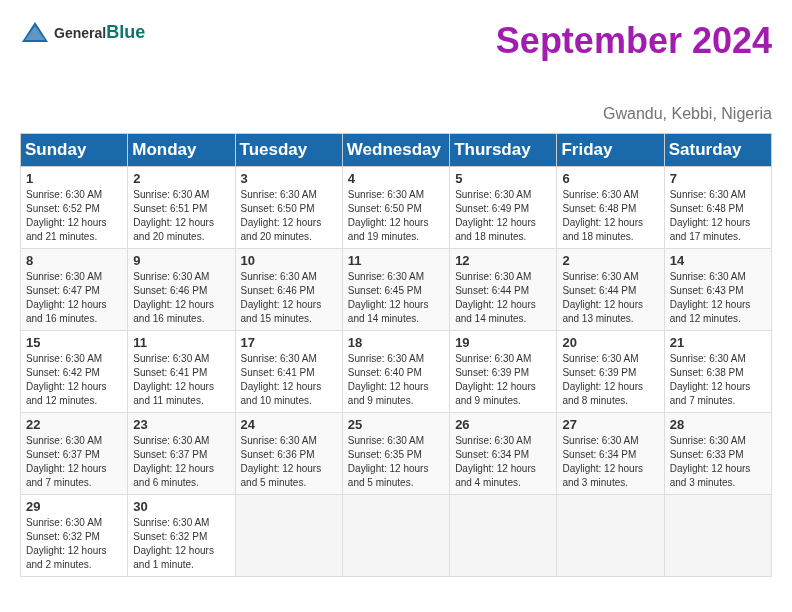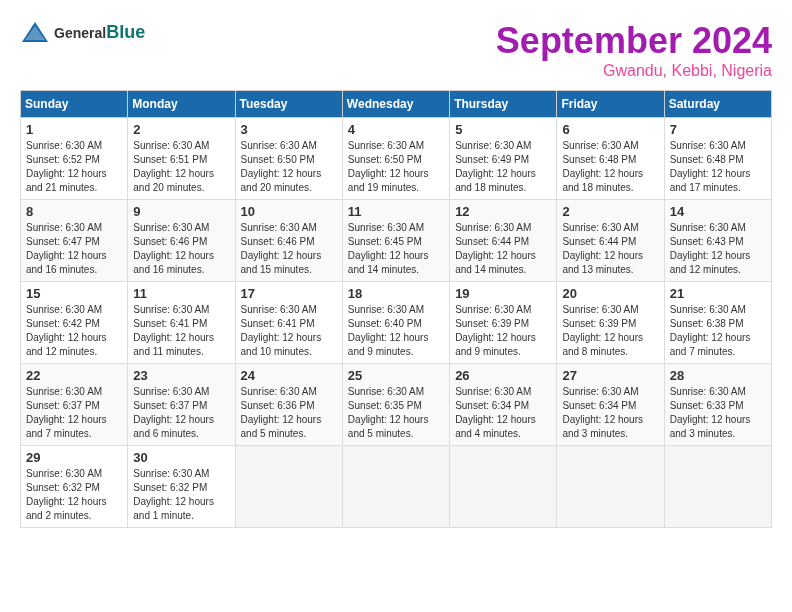--- a/index.html
+++ b/index.html
@@ -38,32 +38,33 @@
     .title-area {
       text-align: right;
     }
     .month-title {
       font-size: 36px;
       font-weight: bold;
       color: #a21caf;
     }
     .location-title {
       font-size: 16px;
-      color: #ec4899;
+      color: #737373;
+      margin-top: 43px;
     }
     .calendar {
       width: 100%;
       border-collapse: collapse;
       border: 1px solid #ccc;
     }
     .calendar th {
       background-color: #1a6aab;
       color: #fff;
       padding: 6px 4px;
-      font-size: 12px;
+      font-size: 17px;
       text-align: left;
       border: 1px solid #ccc;
     }
     .calendar td {
       vertical-align: top;
       padding: 4px 5px;
       font-size: 10.5px;
       color: #333;
       border: 1px solid #ddd;
       width: 107px;

